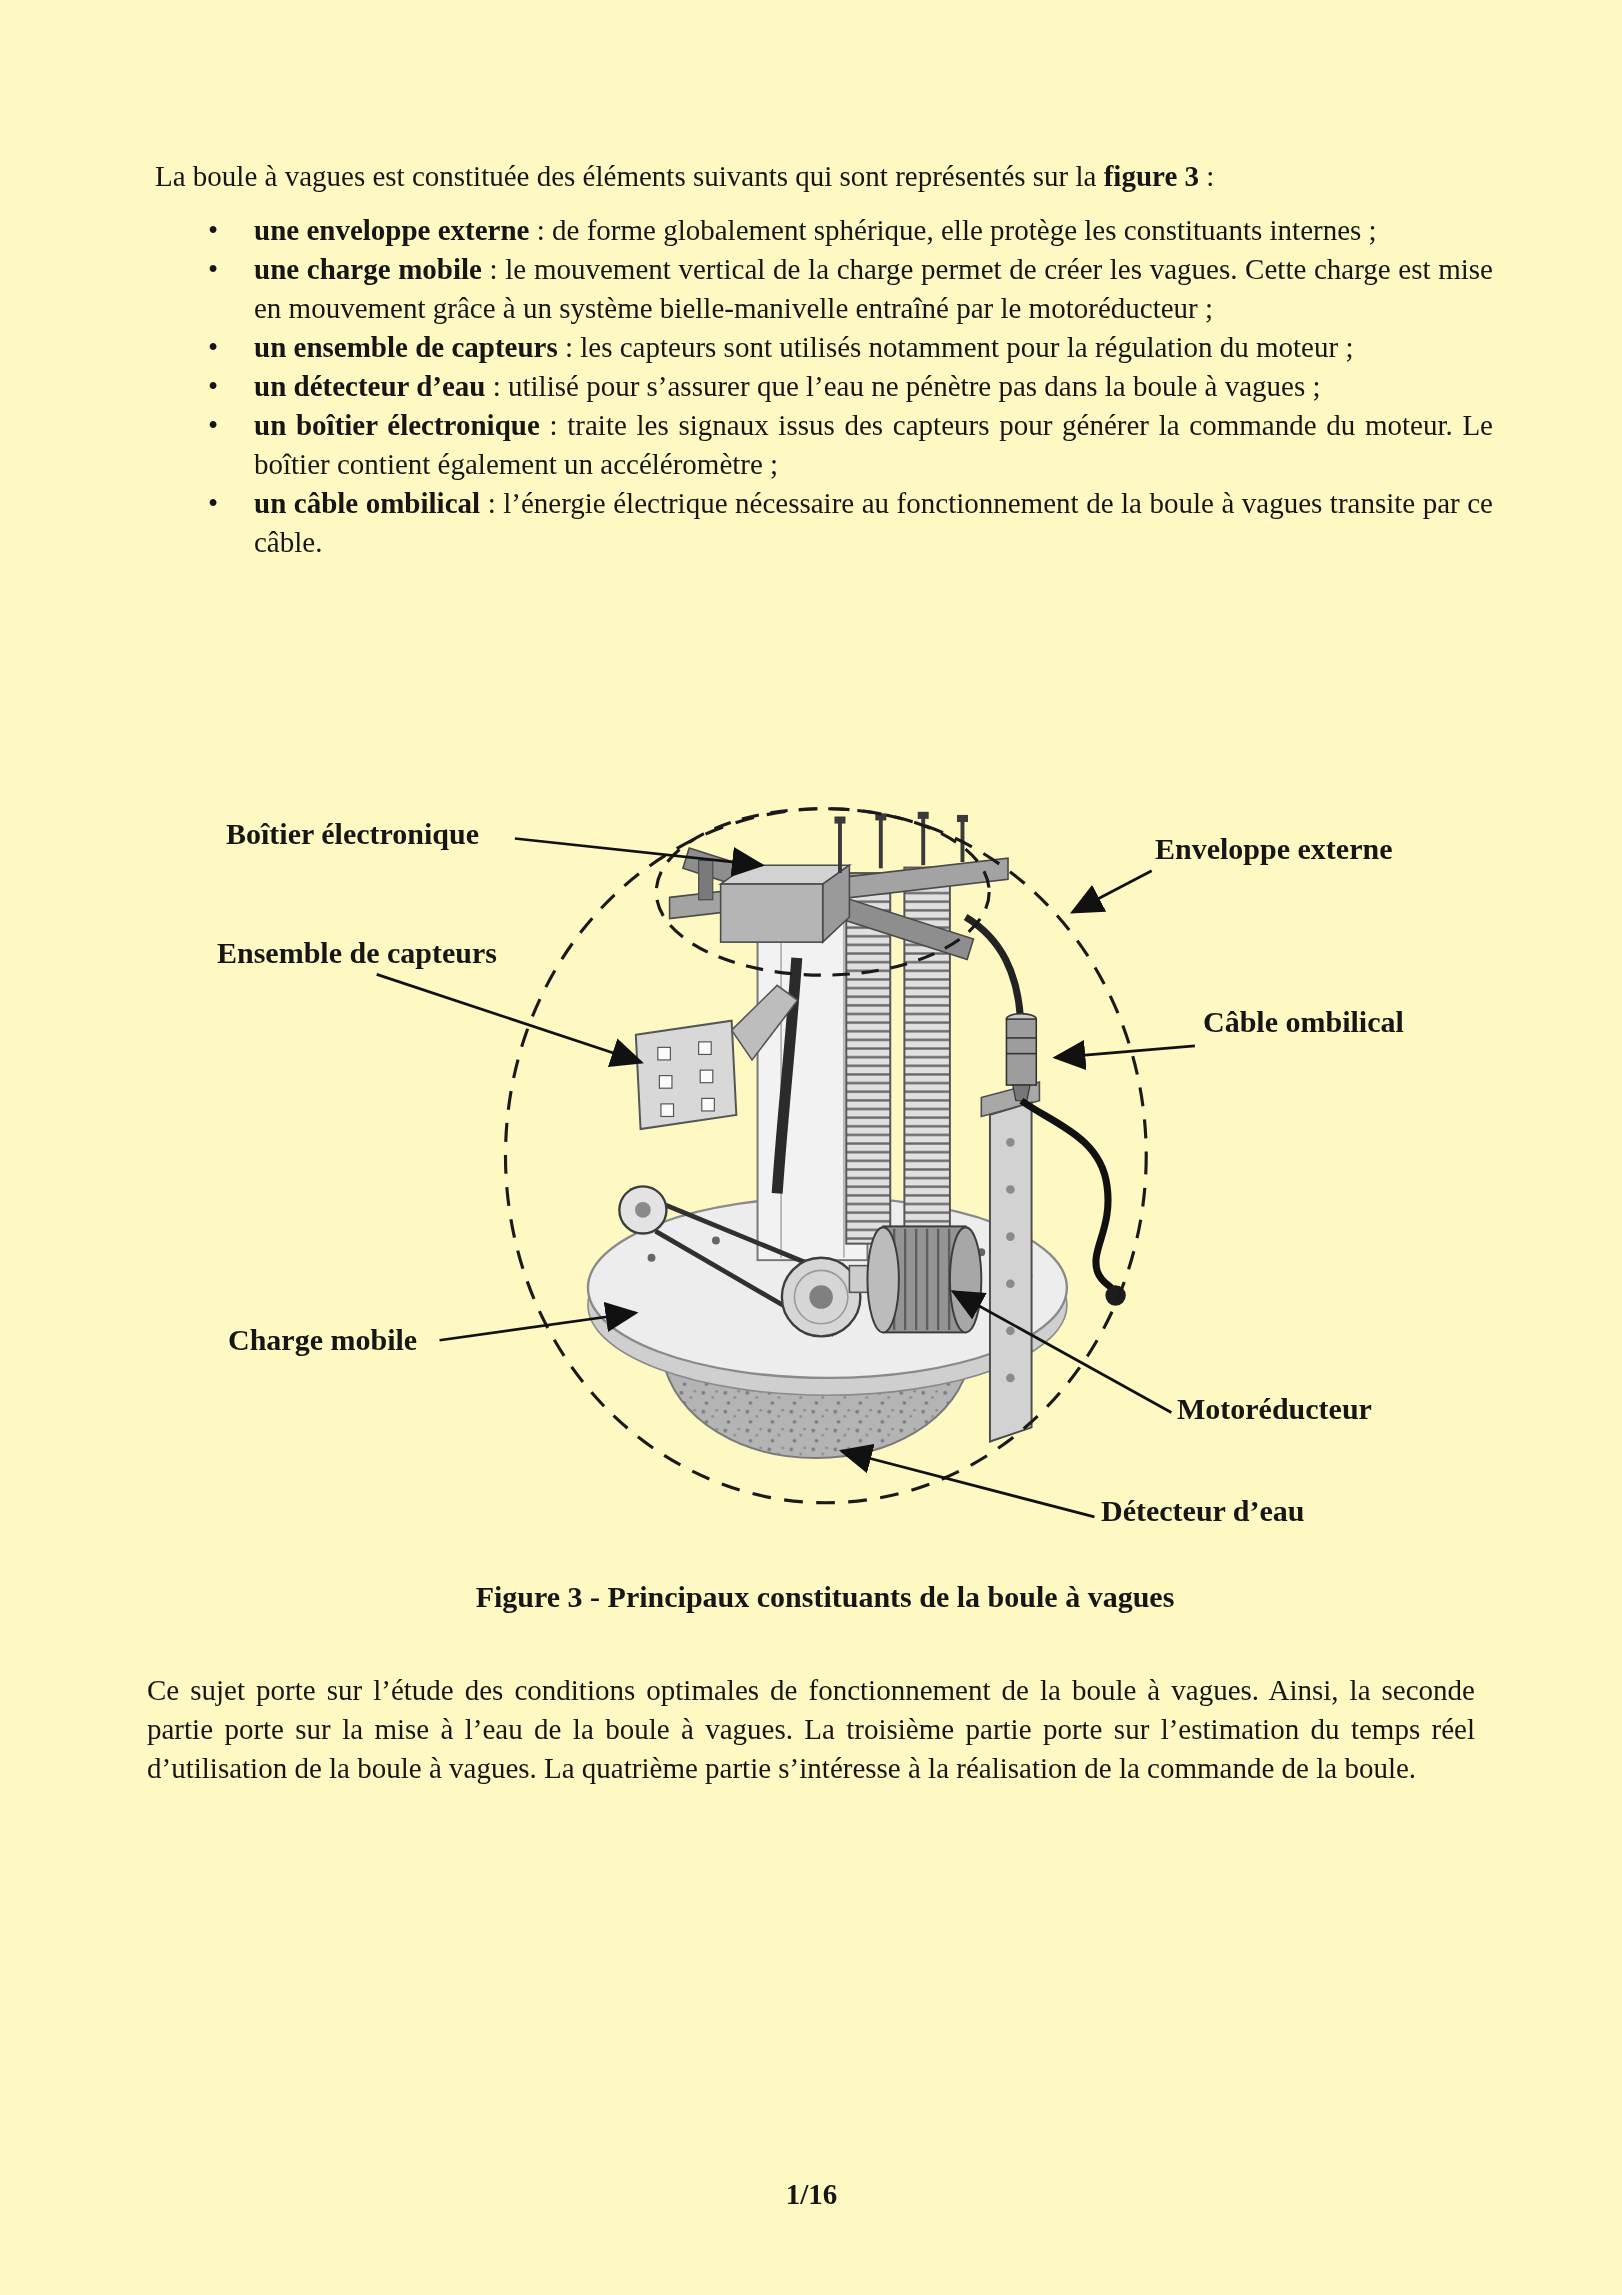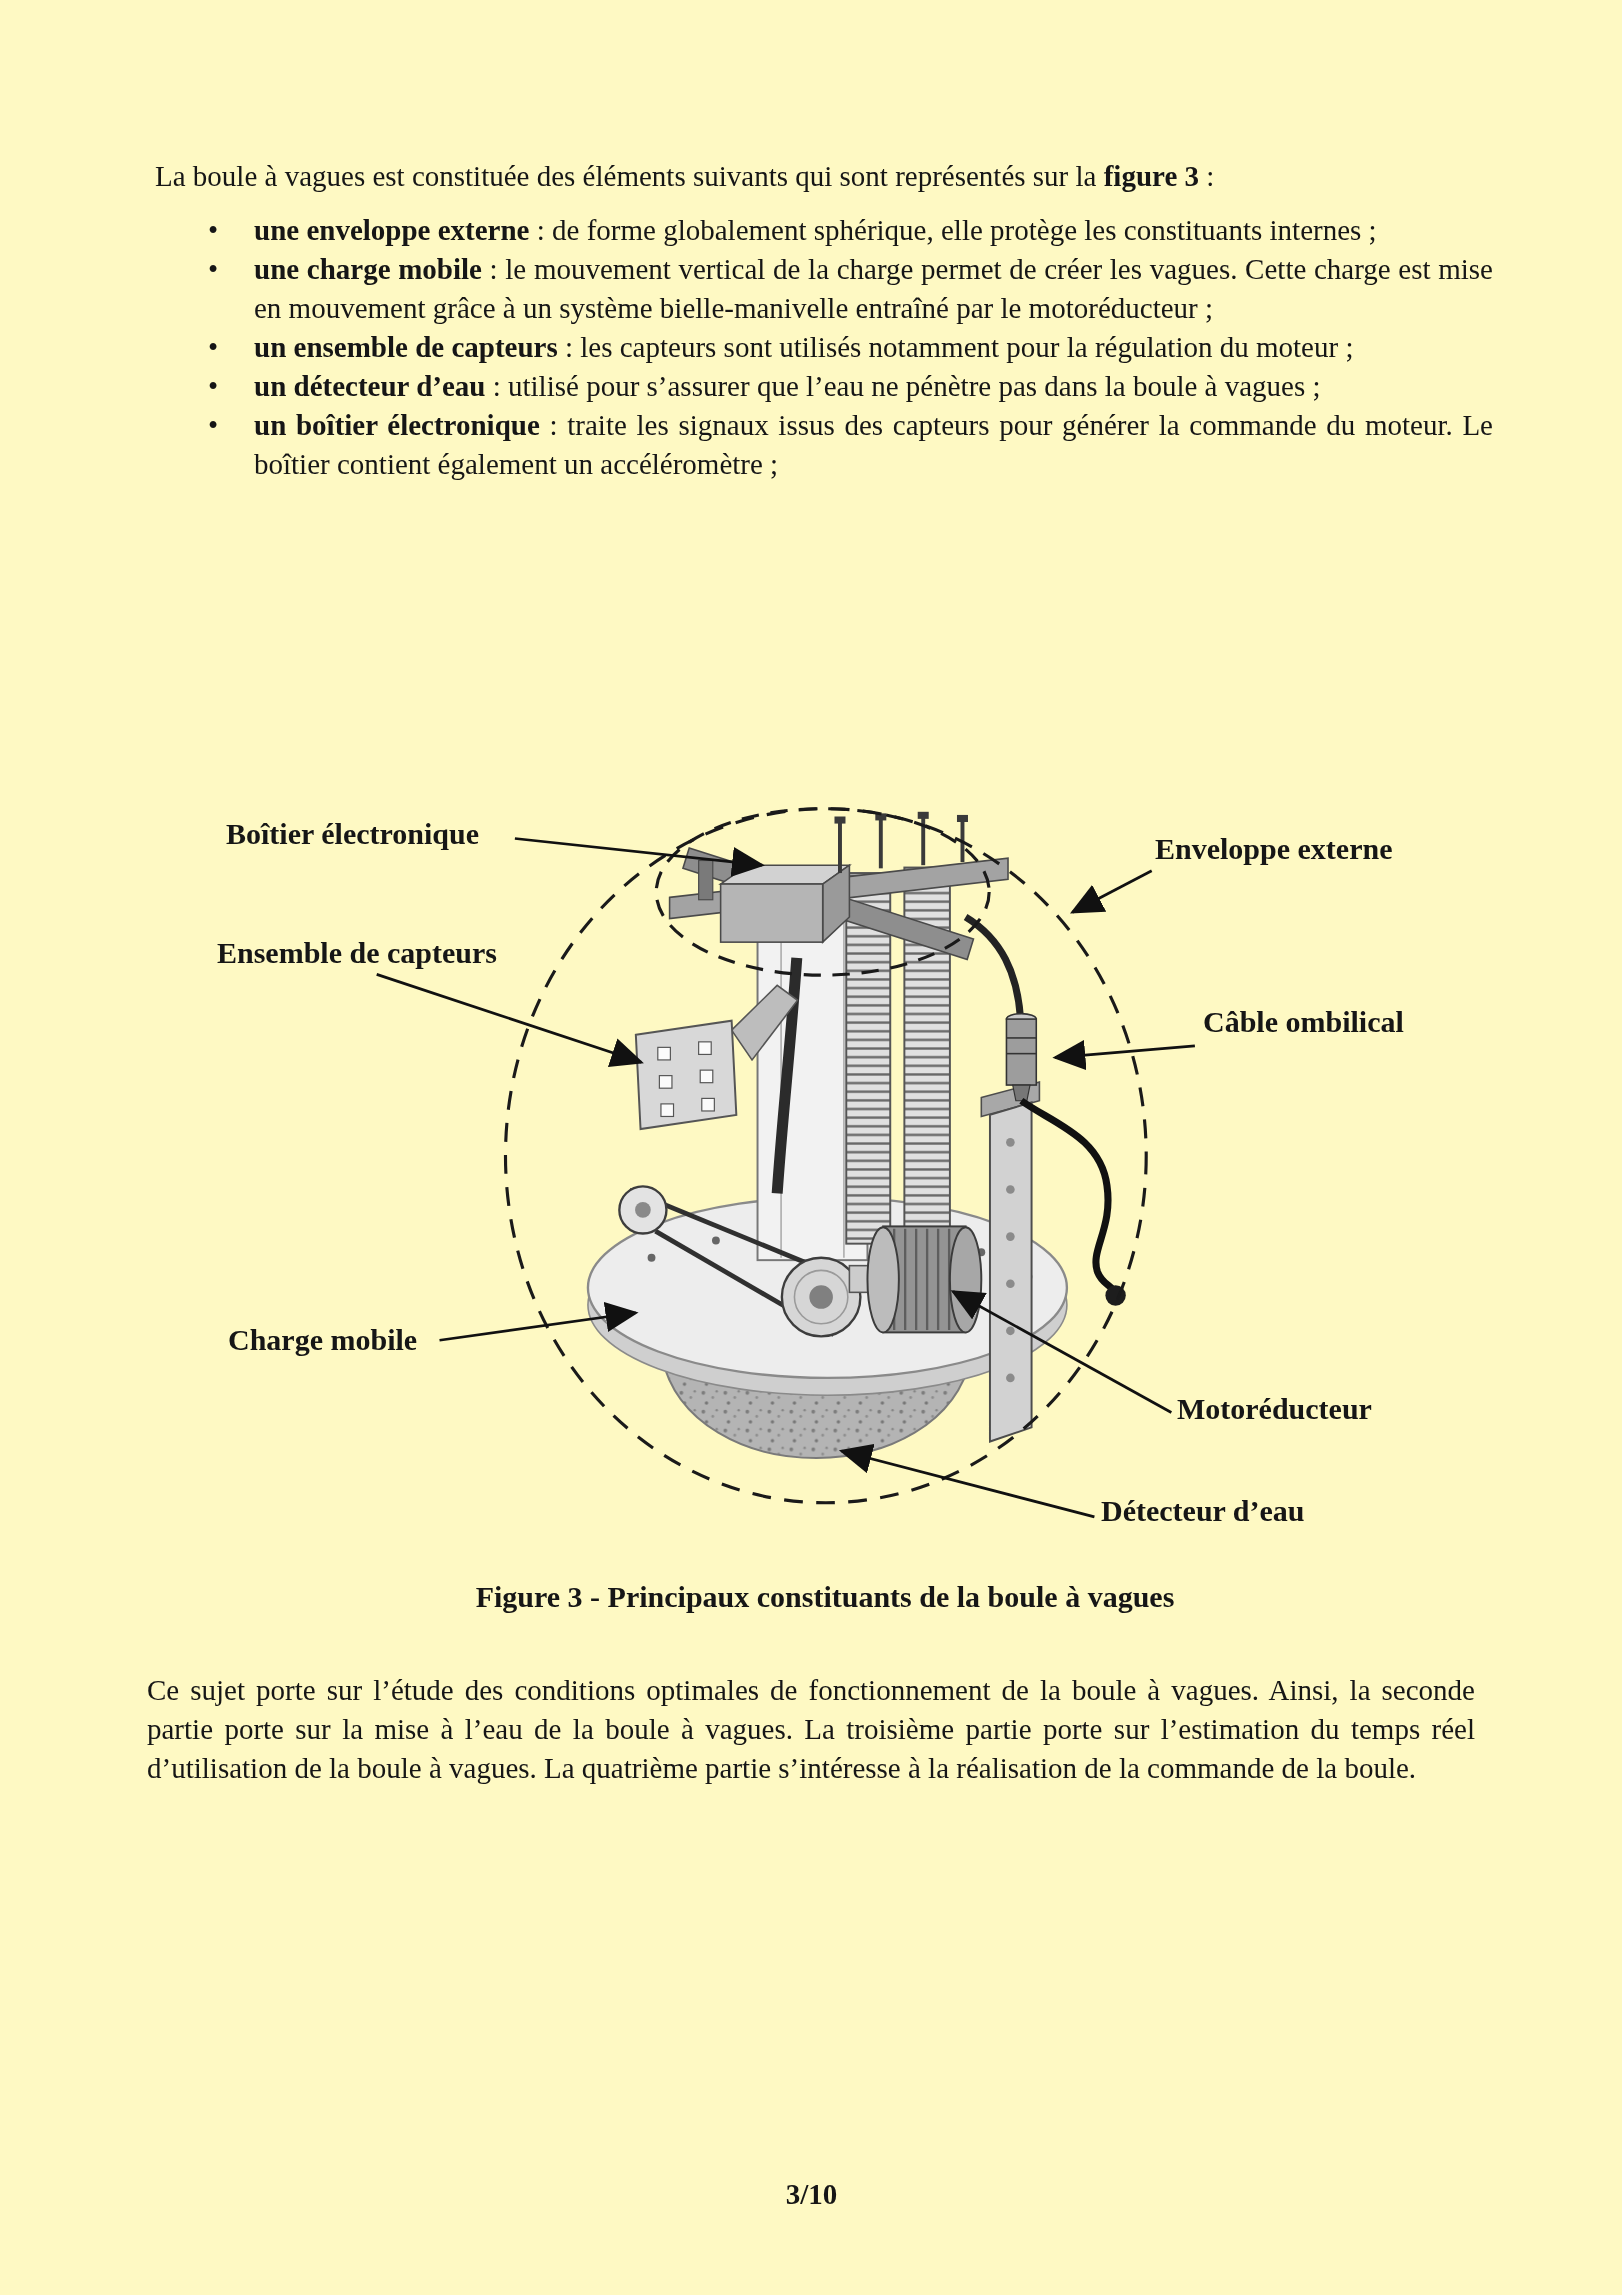--- a/index.html
+++ b/index.html
@@ -72,20 +72,21 @@
 <div class="page">
 
   <p class="para" style="left:155px; top:157px; width:1328px;"><span>La boule à vagues est constituée des éléments suivants qui sont représentés sur la </span><span class="bold">figure 3</span><span> :</span></p>
 
   <ul class="bullets">
     <li class="bullet-item"><span class="bold">une enveloppe externe</span><span> : de forme globalement sphérique, elle protège les constituants internes ;</span></li>
     <li class="bullet-item"><span class="bold">une charge mobile</span><span> : le mouvement vertical de la charge permet de créer les vagues. Cette charge est mise en mouvement grâce à un système bielle-manivelle entraîné par le motoréducteur ;</span></li>
     <li class="bullet-item"><span class="bold">un ensemble de capteurs</span><span> : les capteurs sont utilisés notamment pour la régulation du moteur ;</span></li>
     <li class="bullet-item"><span class="bold">un détecteur d’eau</span><span> : utilisé pour s’assurer que l’eau ne pénètre pas dans la boule à vagues ;</span></li>
     <li class="bullet-item"><span class="bold">un boîtier électronique</span><span> : traite les signaux issus des capteurs pour générer la commande du moteur. Le boîtier contient également un accéléromètre ;</span></li>
+    <li class="bullet-item"><span class="bold">un câble ombilical</span><span> : l’énergie électrique nécessaire au fonctionnement de la boule à vagues transite par ce câble.</span></li>
   </ul>
 
   <svg class="figure-area" viewBox="0 0 1690 960">
     <defs>
       <marker id="arrowhead" markerWidth="13" markerHeight="11" refX="11" refY="5.5" orient="auto">
         <path d="M0,0 L12,5.5 L0,11 Z" fill="#111"></path>
       </marker>
       <pattern id="coil" width="14" height="11" patternUnits="userSpaceOnUse">
         <rect width="14" height="11" fill="#e0e0e0"></rect>
         <line x1="0" y1="5.5" x2="14" y2="5.5" stroke="#676767" stroke-width="3"></line>
@@ -213,16 +214,16 @@
   <div class="fig-label" style="left:217px; top:934px;">Ensemble de capteurs</div>
   <div class="fig-label" style="left:1203px; top:1003px;">Câble ombilical</div>
   <div class="fig-label" style="left:228px; top:1321px;">Charge mobile</div>
   <div class="fig-label" style="left:1177px; top:1390px;">Motoréducteur</div>
   <div class="fig-label" style="left:1101px; top:1492px;">Détecteur d’eau</div>
 
   <p class="caption">Figure 3 - Principaux constituants de la boule à vagues</p>
 
   <p class="para closing">Ce sujet porte sur l’étude des conditions optimales de fonctionnement de la boule à vagues. Ainsi, la seconde partie porte sur la mise à l’eau de la boule à vagues. La troisième partie porte sur l’estimation du temps réel d’utilisation de la boule à vagues. La quatrième partie s’intéresse à la réalisation de la commande de la boule.</p>
 
-  <p class="page-num">3/10</p>
+  <p class="page-num">1/16</p>
 
 </div>
 
 
 </body></html>

